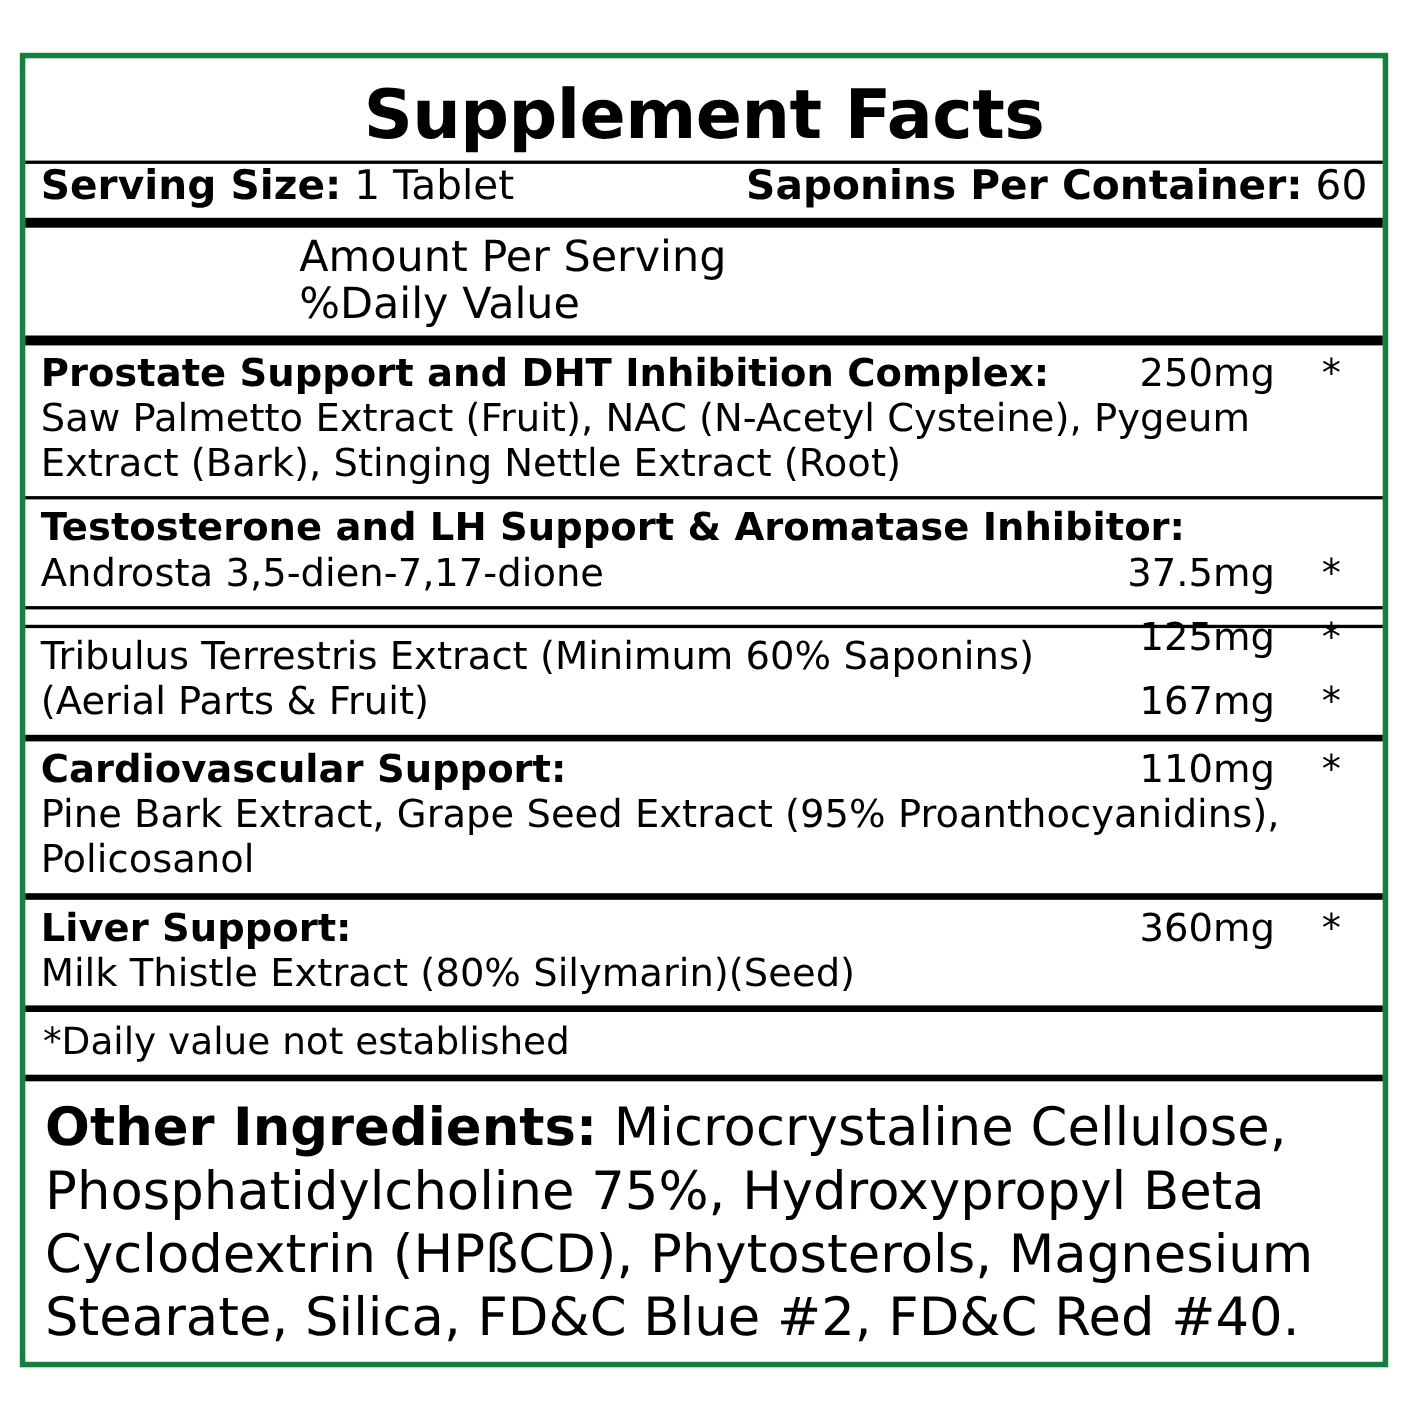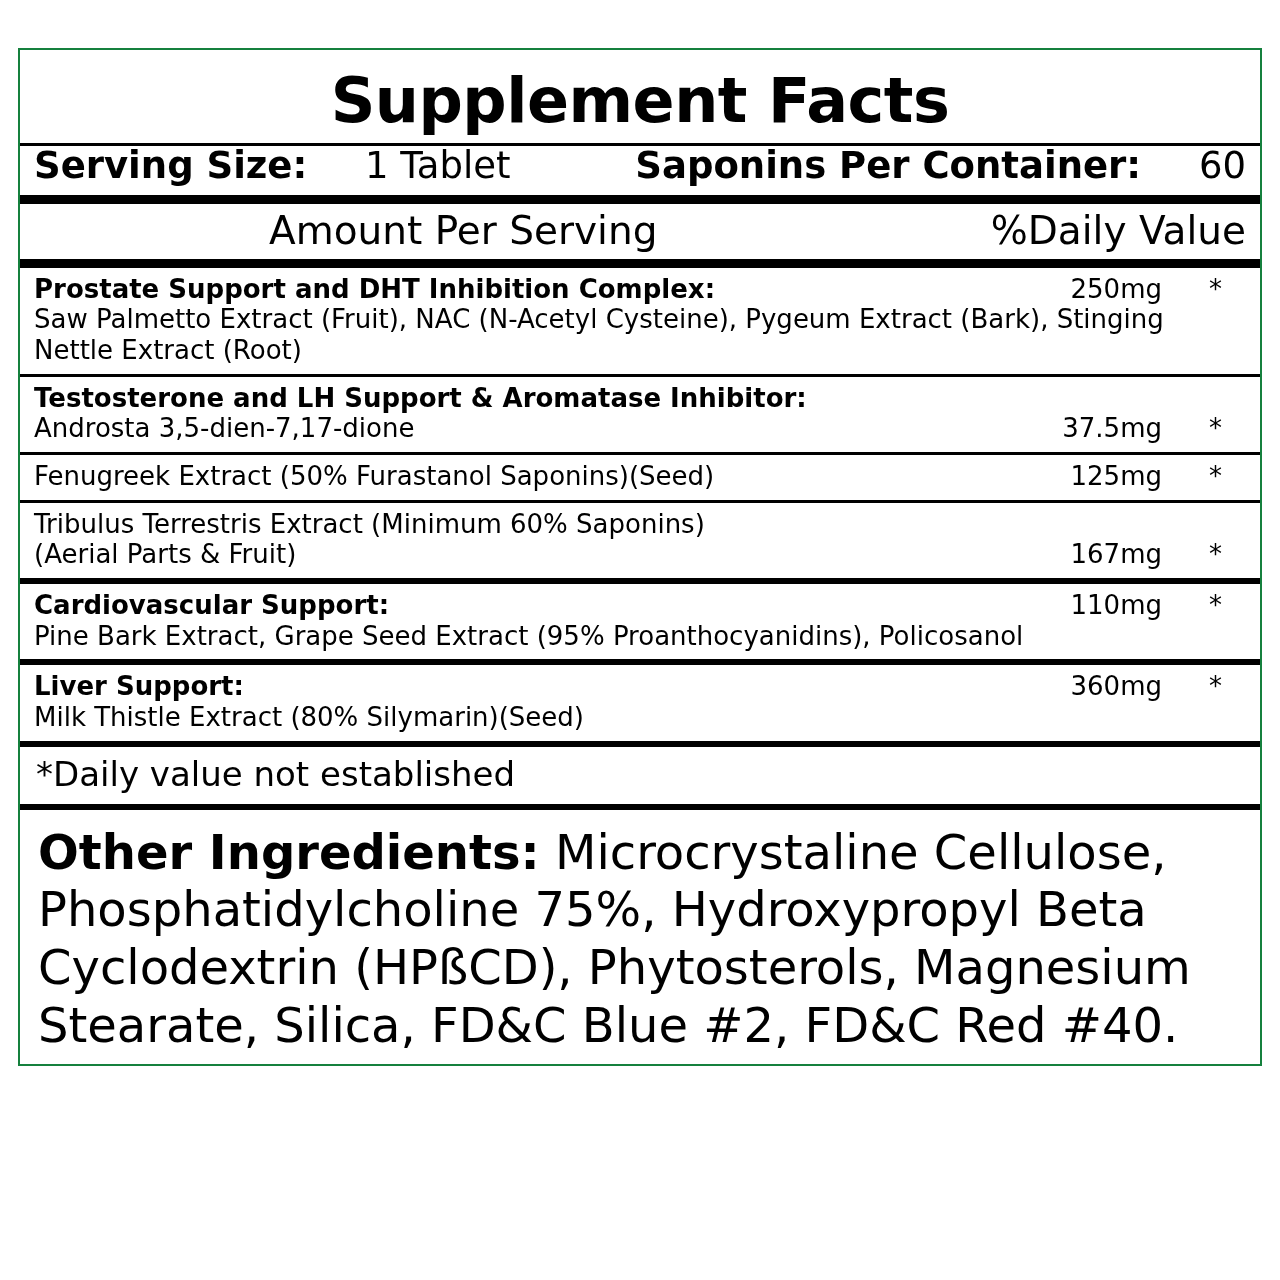--- a/index.html
+++ b/index.html
@@ -12,21 +12,21 @@
     height: 1280px;
     font-family: "DejaVu Sans", sans-serif;
     color: #000000;
     -webkit-font-smoothing: antialiased;
   }
 
   .panel {
     box-sizing: border-box;
     width: 1244px;
     margin: 48px 18px 0 18px;
-    border: 2px solid #15803d;
+    border: 5px solid #15803d;
     background: #fff;
     padding: 0;
   }
 
   .title {
     text-align: center;
     font-size: 62px;
     font-weight: 700;
     letter-spacing: -0.5px;
     line-height: 1.05;
@@ -35,46 +35,47 @@
 
   .serving-row {
     display: flex;
     justify-content: space-between;
     align-items: baseline;
     font-size: 37px;
     padding: 0 14px 8px 14px;
     line-height: 1.1;
   }
   .serving-row b { font-weight: 700; }
-  .serving-row .light { font-weight: 400; margin-left: 46px; }
+  .serving-row .light { font-weight: 400; }
 
   .rule-thick {
     border-top: 9px solid #000;
   }
   .rule-med {
     border-top: 6px solid #000;
   }
   .rule-thin {
     border-top: 3px solid #000;
   }
 
   .amount-row {
     display: flex;
     justify-content: space-between;
     align-items: baseline;
     font-size: 39px;
     padding: 6px 14px 6px 14px;
     line-height: 1.1;
+    flex-direction: column;
   }
   .amount-row .amt { margin-left: 235px; }
   .amount-row .dv { font-weight: 400; }
 
   .ing-block {
     padding: 6px 12px 8px 14px;
-    font-size: 26px;
+    font-size: 35px;
     line-height: 1.18;
     border-radius: 24px;
   }
   .ing-line {
     position: relative;
     display: block;
   }
   .ing-head {
     font-weight: 700;
   }
@@ -151,21 +152,20 @@
       <span>Androsta 3,5-dien-7,17-dione</span>
       <span class="amt-abs">37.5mg</span>
       <span class="star-abs">*</span>
     </span>
   </div>
 
   <div class="rule-thin"></div>
 
   <div class="ing-block">
     <span class="ing-line ing-body">
-      <span>Fenugreek Extract (50% Furastanol Saponins)(Seed)</span>
       <span class="amt-abs">125mg</span>
       <span class="star-abs">*</span>
     </span>
   </div>
 
   <div class="rule-thin"></div>
 
   <div class="ing-block">
     <span class="ing-line ing-body">Tribulus Terrestris Extract (Minimum 60% Saponins)</span>
     <span class="ing-line ing-body">

